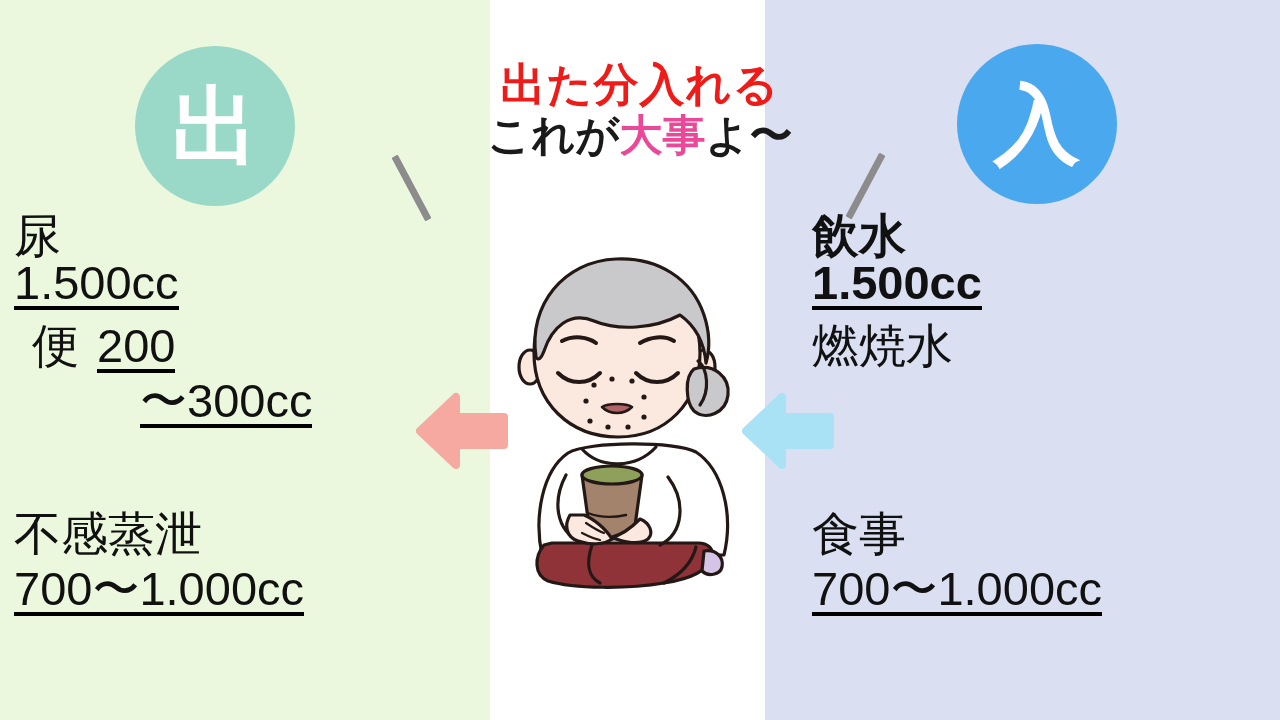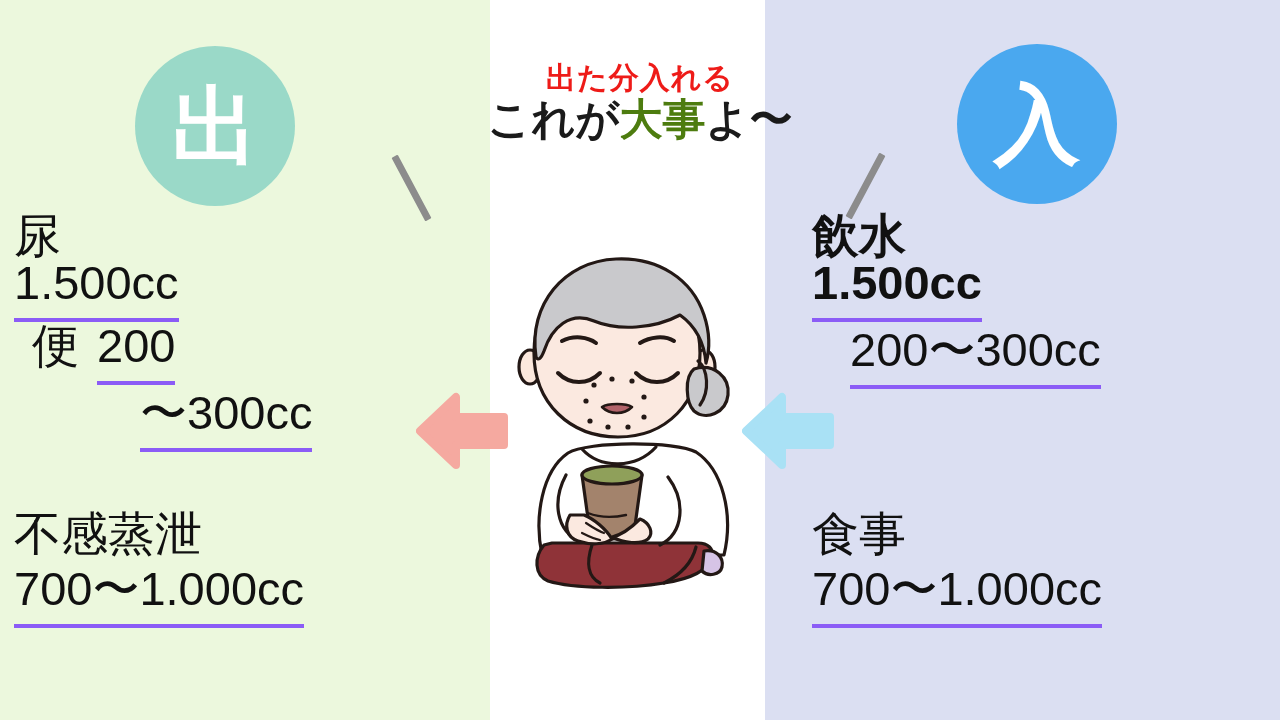--- a/index.html
+++ b/index.html
@@ -70,37 +70,37 @@
   #headline {
     position: absolute;
     left: 400px;
     top: 62px;
     width: 480px;
     text-align: center;
     z-index: 6;
   }
   #headline-line1 {
     color: #ee1b18;
-    font-size: 30px;
+    font-size: 45px;
     font-weight: 700;
     line-height: 1.04;
     letter-spacing: 1px;
     white-space: nowrap;
   }
   #headline-line2 {
     font-size: 43px;
     font-weight: 700;
     line-height: 1.12;
     letter-spacing: 0px;
     color: #1a1a1a;
     white-space: nowrap;
     margin-top: 2px;
   }
   #headline-emph {
-    color: #4d7c0f;
+    color: #ec4899;
   }
 
   
   .tick {
     position: absolute;
     width: 7px;
     height: 72px;
     background: #8c8c8c;
     border-radius: 1px;
     z-index: 5;
@@ -128,22 +128,22 @@
   #list-out { left: 14px; top: 212px; }
   #list-in  { left: 812px; top: 212px; }
 
   .row { margin-bottom: 10px; }
   .row-label {
     display: inline-block;
     white-space: nowrap;
   }
   .row-value {
     display: inline-block;
-    border-bottom: 4px solid #8b5cf6;
-    padding-bottom: 12px;
+    border-bottom: 4px solid #000000;
+    padding-bottom: 0;
     white-space: nowrap;
   }
   .row-block .row-value { display: inline-block; }
 
   
   #row-urine        { position:absolute; left:0;   top:0;   }
   #row-stool        { position:absolute; left:0;   top:110px;margin-left:18px;}
   #row-stool .line2 { margin-left: 108px; margin-top: 4px; text-align: center; }
   #row-insensible   { position:absolute; left:0;   top:298px;}
   #row-insensible .line2 { margin-top: 8px; }
@@ -224,22 +224,22 @@
 
   </div>
 
   <div class="list" id="list-in">
 
     <div class="row" id="row-drink">
       <span class="row-label">飲水</span><span class="label-gap"></span><span class="row-value">1.500cc</span>
     </div>
 
     <div class="row row-block" id="row-burn">
-      <div class="line2">
-        <span class="row-value">200〜300cc</span>
+      <div>
+        <span class="row-label">燃焼水</span>
       </div>
     </div>
 
     <div class="row row-block" id="row-meal">
       <div>
         <span class="row-label">食事</span>
       </div>
       <div class="line2">
         <span class="row-value">700〜1.000cc</span>
       </div>

